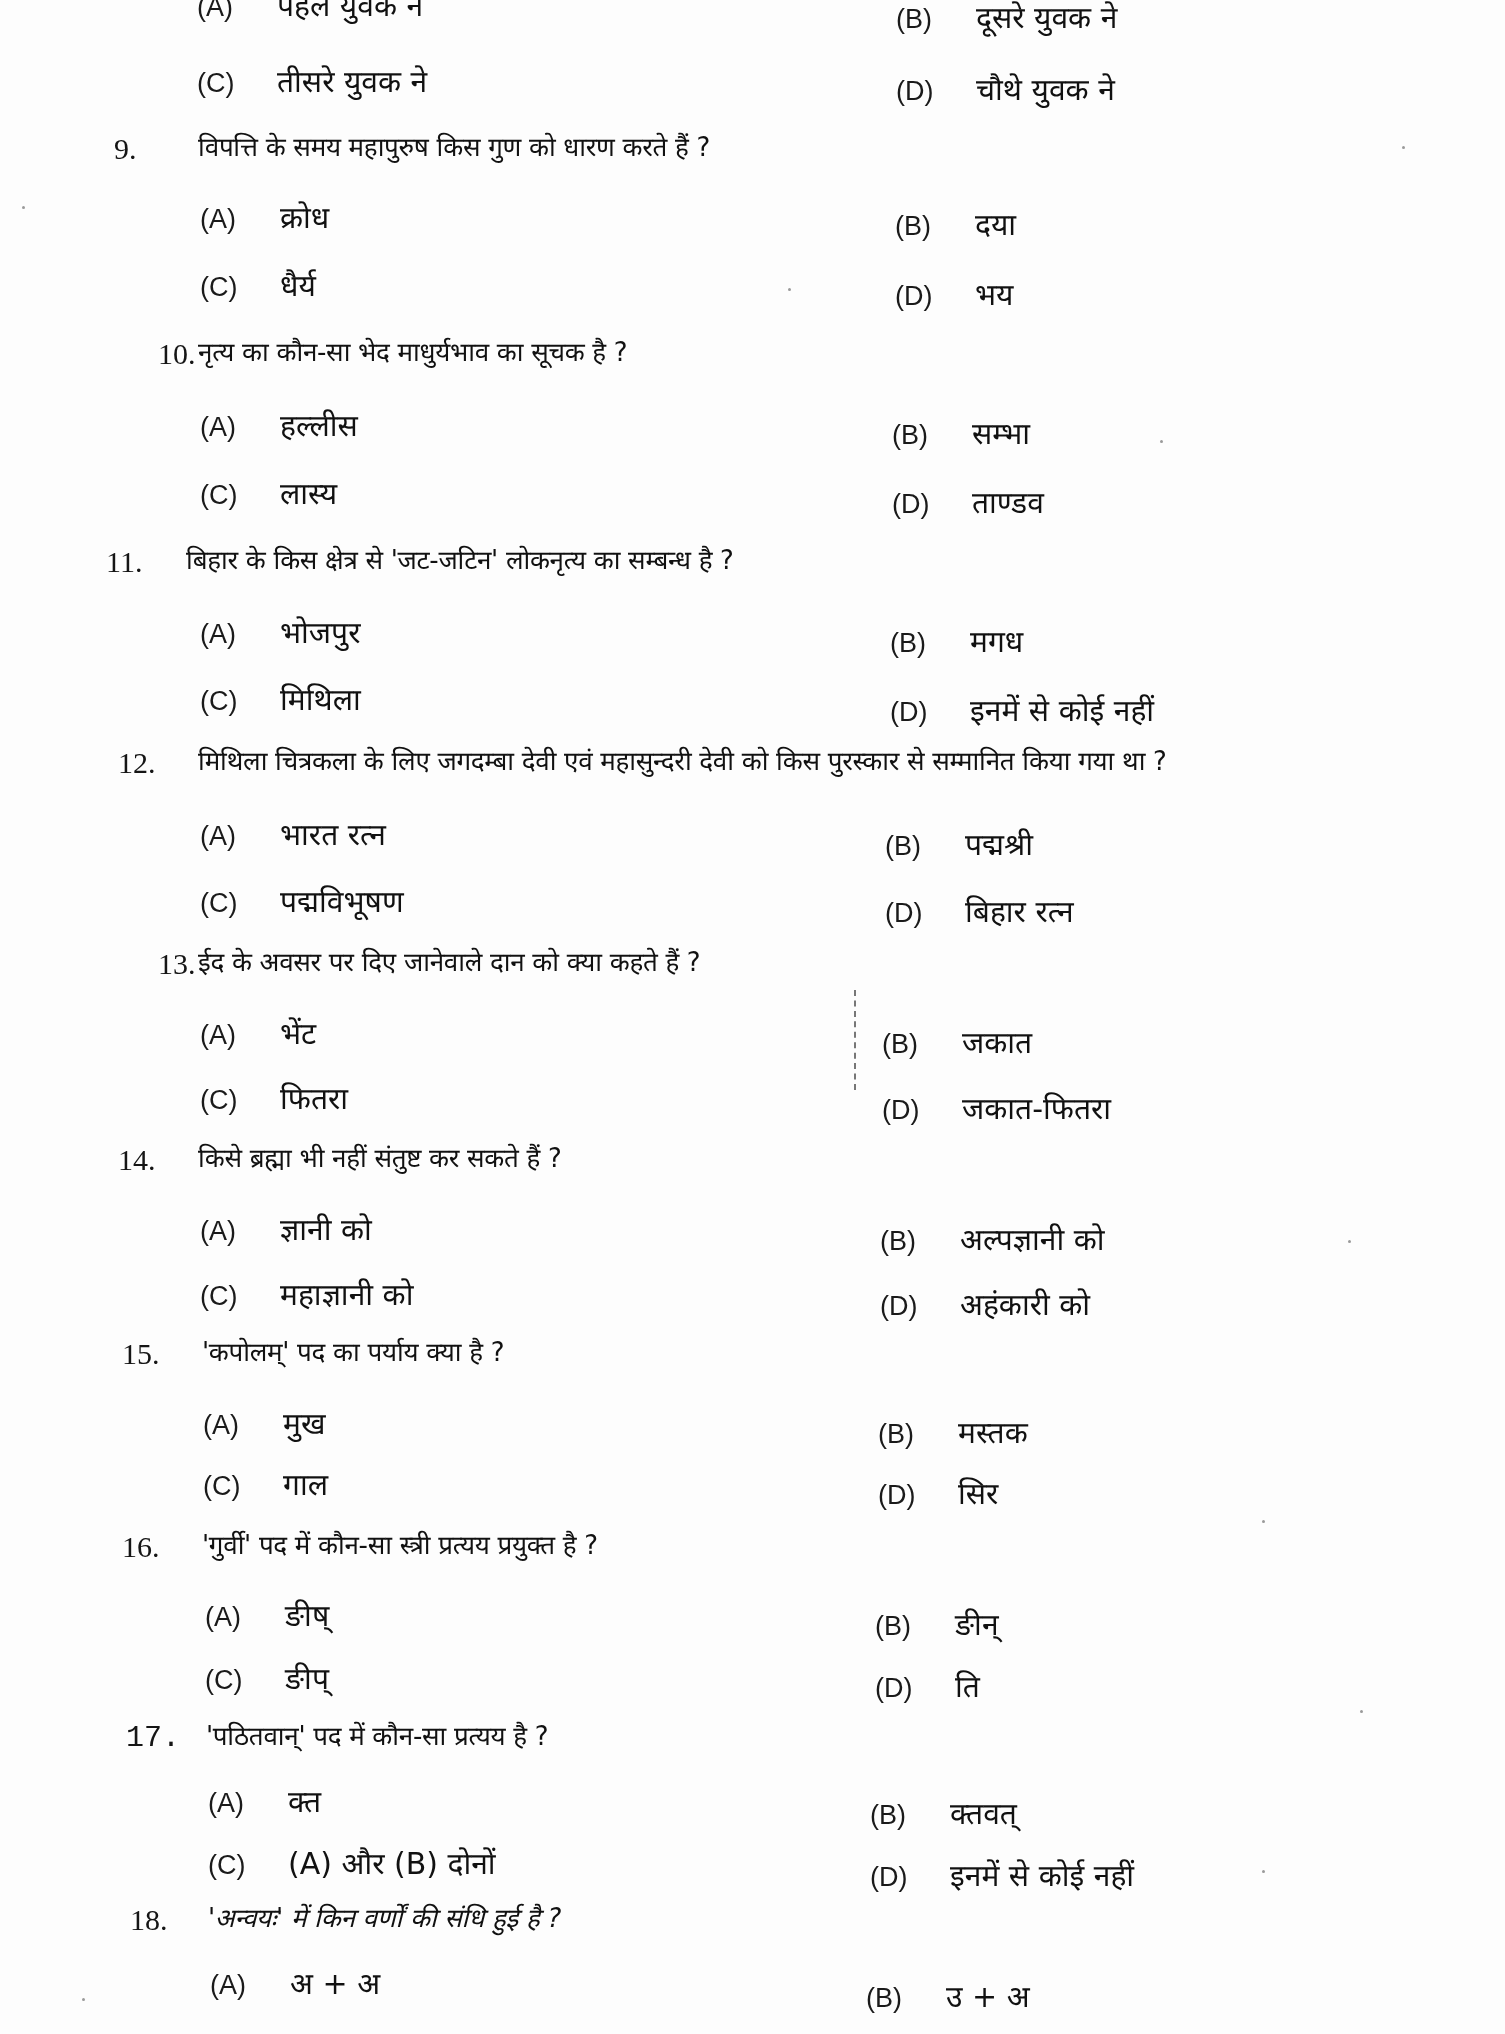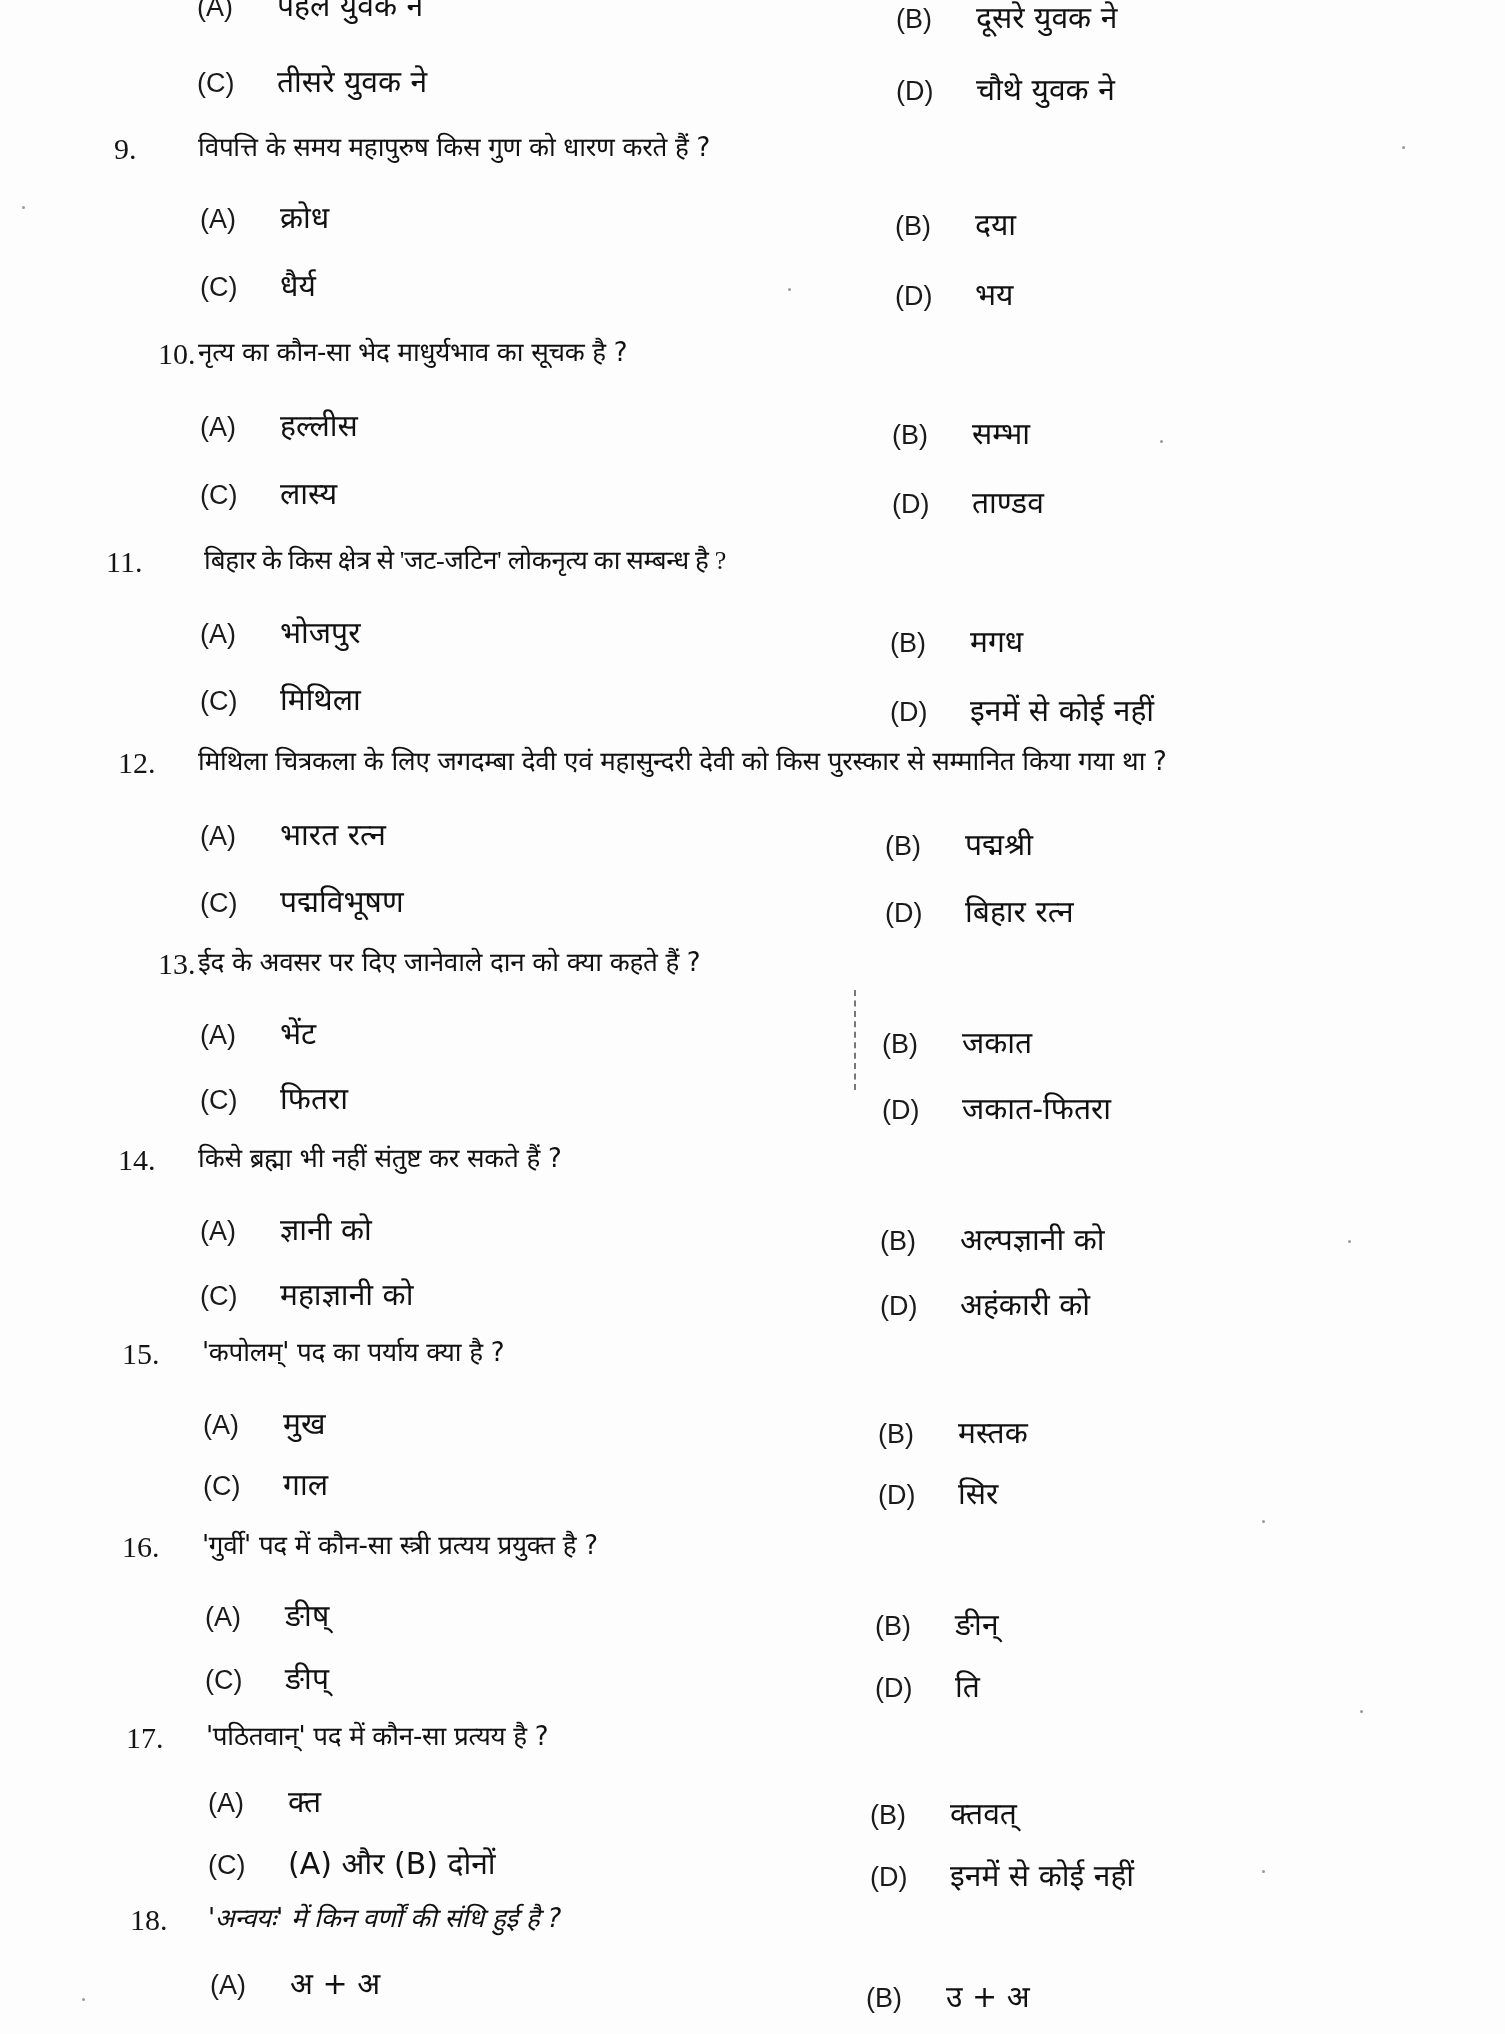--- a/index.html
+++ b/index.html
@@ -127,21 +127,21 @@
       <span class="opt-text">लास्य</span>
     </div>
     <div class="opt" style="left:892px; top:481px;">
       <span class="opt-label">(D)</span>
       <span class="opt-text">ताण्डव</span>
     </div>
   </div>
 
   <div>
     <span class="q-num" style="left:106px; top:545px;">11.</span>
-    <span class="q-text" style="left:204px; top:541px;font-family:Liberation Serif, serif;">बिहार के किस क्षेत्र से 'जट-जटिन' लोकनृत्य का सम्बन्ध है ?</span>
+    <span class="q-text" style="left:186px; top:541px;">बिहार के किस क्षेत्र से 'जट-जटिन' लोकनृत्य का सम्बन्ध है ?</span>
     <div class="opt" style="left:200px; top:611px;">
       <span class="opt-label">(A)</span>
       <span class="opt-text">भोजपुर</span>
     </div>
     <div class="opt" style="left:890px; top:620px;">
       <span class="opt-label">(B)</span>
       <span class="opt-text">मगध</span>
     </div>
     <div class="opt" style="left:200px; top:678px;">
       <span class="opt-label">(C)</span>
@@ -253,21 +253,21 @@
       <span class="opt-label">(C)</span>
       <span class="opt-text">ङीप्</span>
     </div>
     <div class="opt" style="left:875px; top:1665px;">
       <span class="opt-label">(D)</span>
       <span class="opt-text">ति</span>
     </div>
   </div>
 
   <div>
-    <span class="q-num" style="left:126px; top:1721px;">17.</span>
+    <span class="q-num" style="left:126px; top:1721px;font-family:Liberation Mono, monospace;">17.</span>
     <span class="q-text" style="left:206px; top:1717px;">'पठितवान्' पद में कौन-सा प्रत्यय है ?</span>
     <div class="opt" style="left:208px; top:1780px;">
       <span class="opt-label">(A)</span>
       <span class="opt-text">क्त</span>
     </div>
     <div class="opt" style="left:870px; top:1792px;">
       <span class="opt-label">(B)</span>
       <span class="opt-text">क्तवत्</span>
     </div>
     <div class="opt" style="left:208px; top:1842px;">

